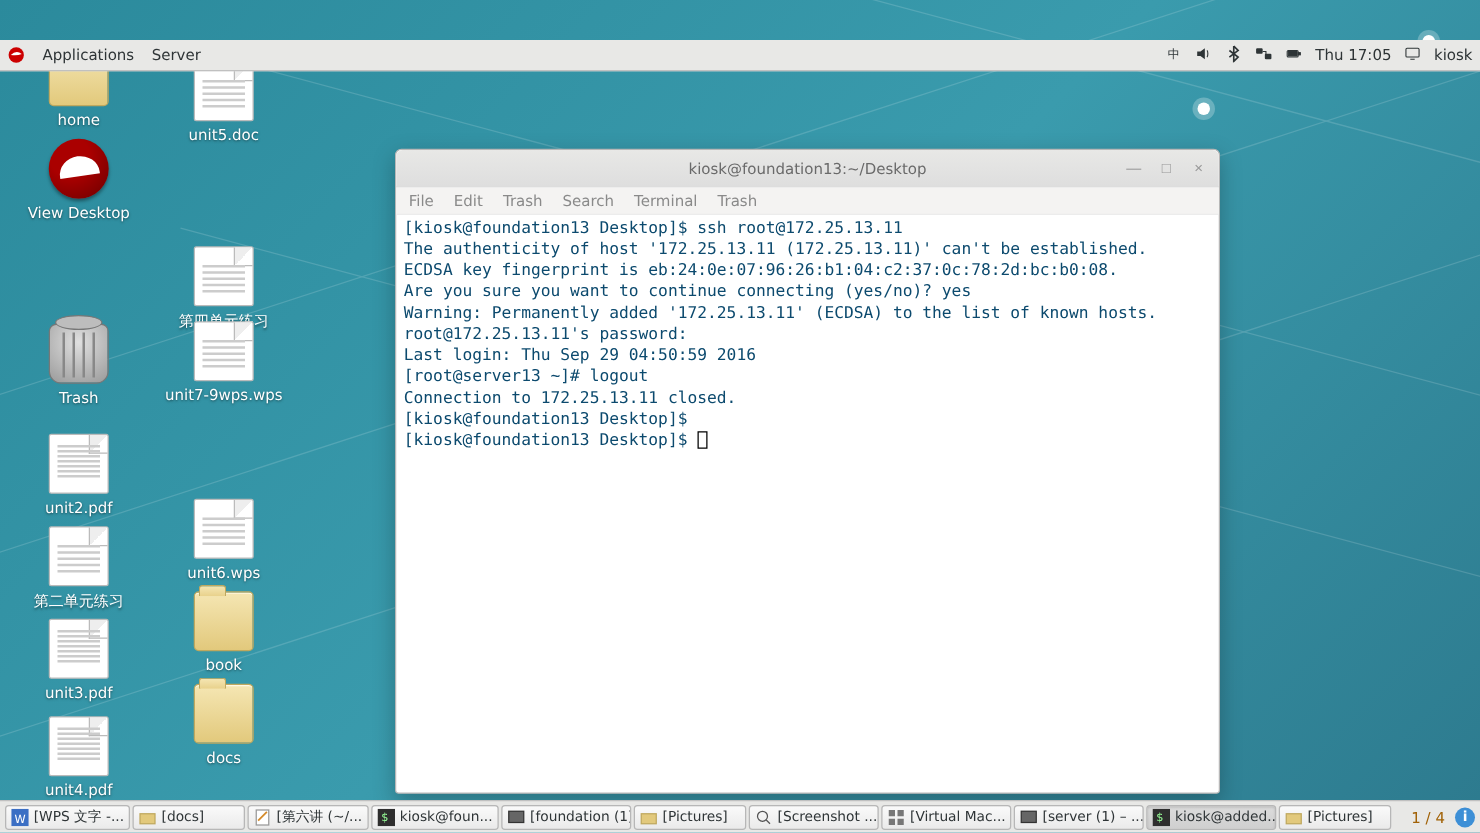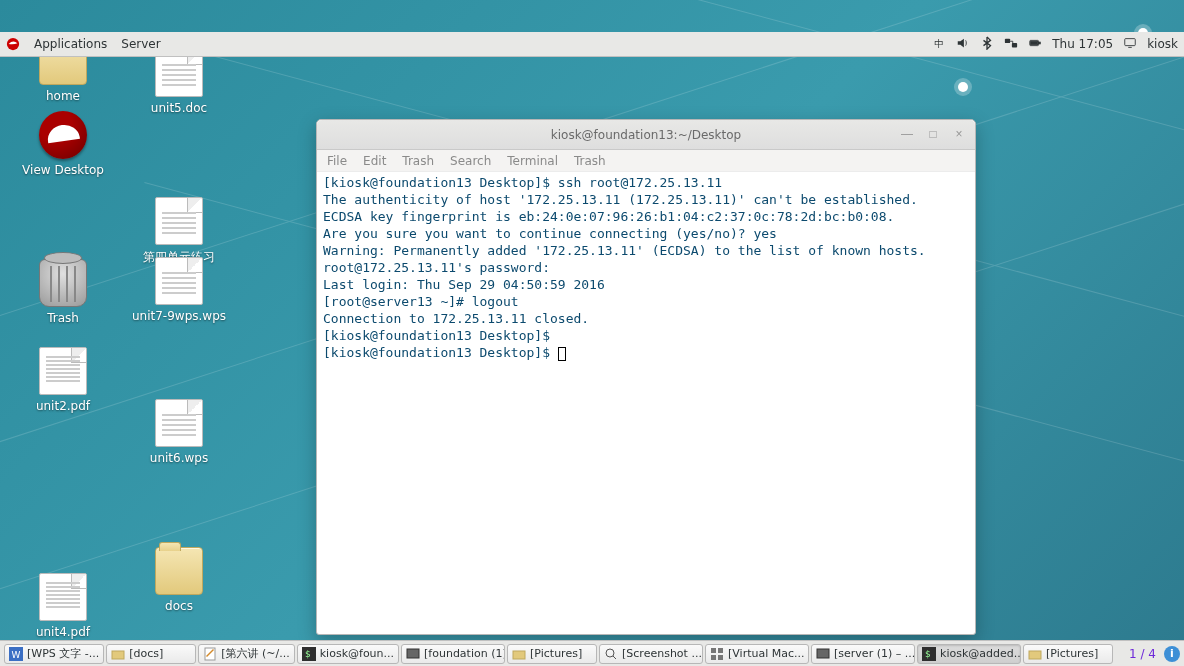--- a/index.html
+++ b/index.html
@@ -105,21 +105,21 @@
   height: 20px; min-width:90px; max-width:104px;
   border:1px solid #b7b7b7; background:linear-gradient(#fafafa,#eaeaea);
   border-radius:3px; font-size:11px; padding:0 4px;
   display:flex; align-items:center; gap:4px; overflow:hidden; white-space:nowrap;
   color:#2e3436; cursor:default;
 }
 .task-btn.active { background:linear-gradient(#dcdcdc,#cfcfcf); box-shadow: inset 0 1px 2px rgba(0,0,0,0.15); }
 .task-btn .ticon { width:14px; height:14px; flex:0 0 14px; }
 .task-btn .ticon svg { width:14px; height:14px; }
 .spacer { flex:1; }
-.ws-ind { font-size:12px; color:#6d28d9; padding:0 6px; }
+.ws-ind { font-size:12px; color:#a16207; padding:0 6px; }
 .info-dot { width:16px; height:16px; border-radius:50%; background:#3d8fd6; color:#fff; font-weight:bold; font-size:11px; display:flex; align-items:center; justify-content:center; }
 </style>
 </head>
 <body>
 
 <div class="bg-decor"></div>
 <div class="node-dot d1"></div>
 <div class="node-dot d2"></div>
 
 <div class="top-panel">
@@ -174,26 +174,29 @@
     <span class="panel-item">kiosk</span>
   </div>
 </div>
 
 <div class="desktop">
 
   <div class="dicon" style="left:14px; top:12px"><div class="glyph folder"></div><span>home</span></div>
   <div class="dicon" style="left:14px; top:86px"><div class="glyph rh-orb"></div><span>View Desktop</span></div>
   <div class="dicon" style="left:14px; top:234px"><div class="glyph trash"></div><span>Trash</span></div>
   <div class="dicon" style="left:14px; top:322px"><div class="glyph paper thumb"></div><span>unit2.pdf</span></div>
+  <div class="dicon" style="left:14px; top:396px"><div class="glyph paper"></div><span>第二单元练习</span></div>
+  <div class="dicon" style="left:14px; top:470px"><div class="glyph paper thumb"></div><span>unit3.pdf</span></div>
   <div class="dicon" style="left:14px; top:548px"><div class="glyph paper thumb"></div><span>unit4.pdf</span></div>
 
   <div class="dicon" style="left:130px; top:24px"><div class="glyph paper"></div><span>unit5.doc</span></div>
   <div class="dicon" style="left:130px; top:172px"><div class="glyph paper"></div><span>第四单元练习</span></div>
   <div class="dicon" style="left:130px; top:232px"><div class="glyph paper"></div><span>unit7-9wps.wps</span></div>
   <div class="dicon" style="left:130px; top:374px"><div class="glyph paper"></div><span>unit6.wps</span></div>
+  <div class="dicon" style="left:130px; top:448px"><div class="glyph folder"></div><span>book</span></div>
   <div class="dicon" style="left:130px; top:522px"><div class="glyph folder"></div><span>docs</span></div>
 
   <div class="termwin">
     <div class="titlebar">
       <span>kiosk@foundation13:~/Desktop</span>
       <div class="win-controls">
         <span class="win-btn">—</span>
         <span class="win-btn">□</span>
         <span class="win-btn">×</span>
       </div>

